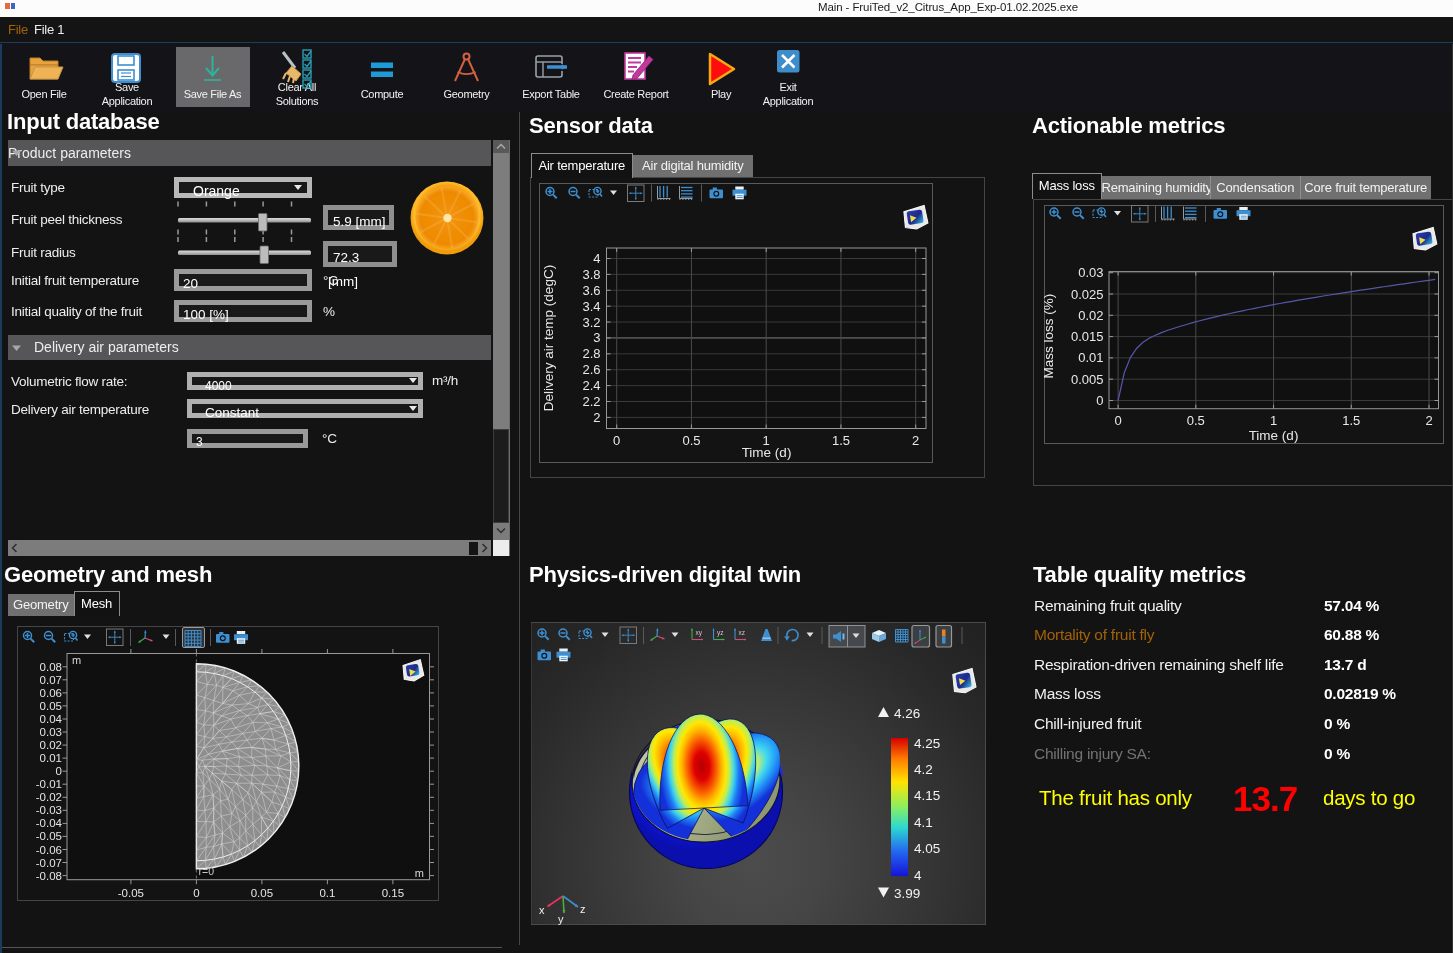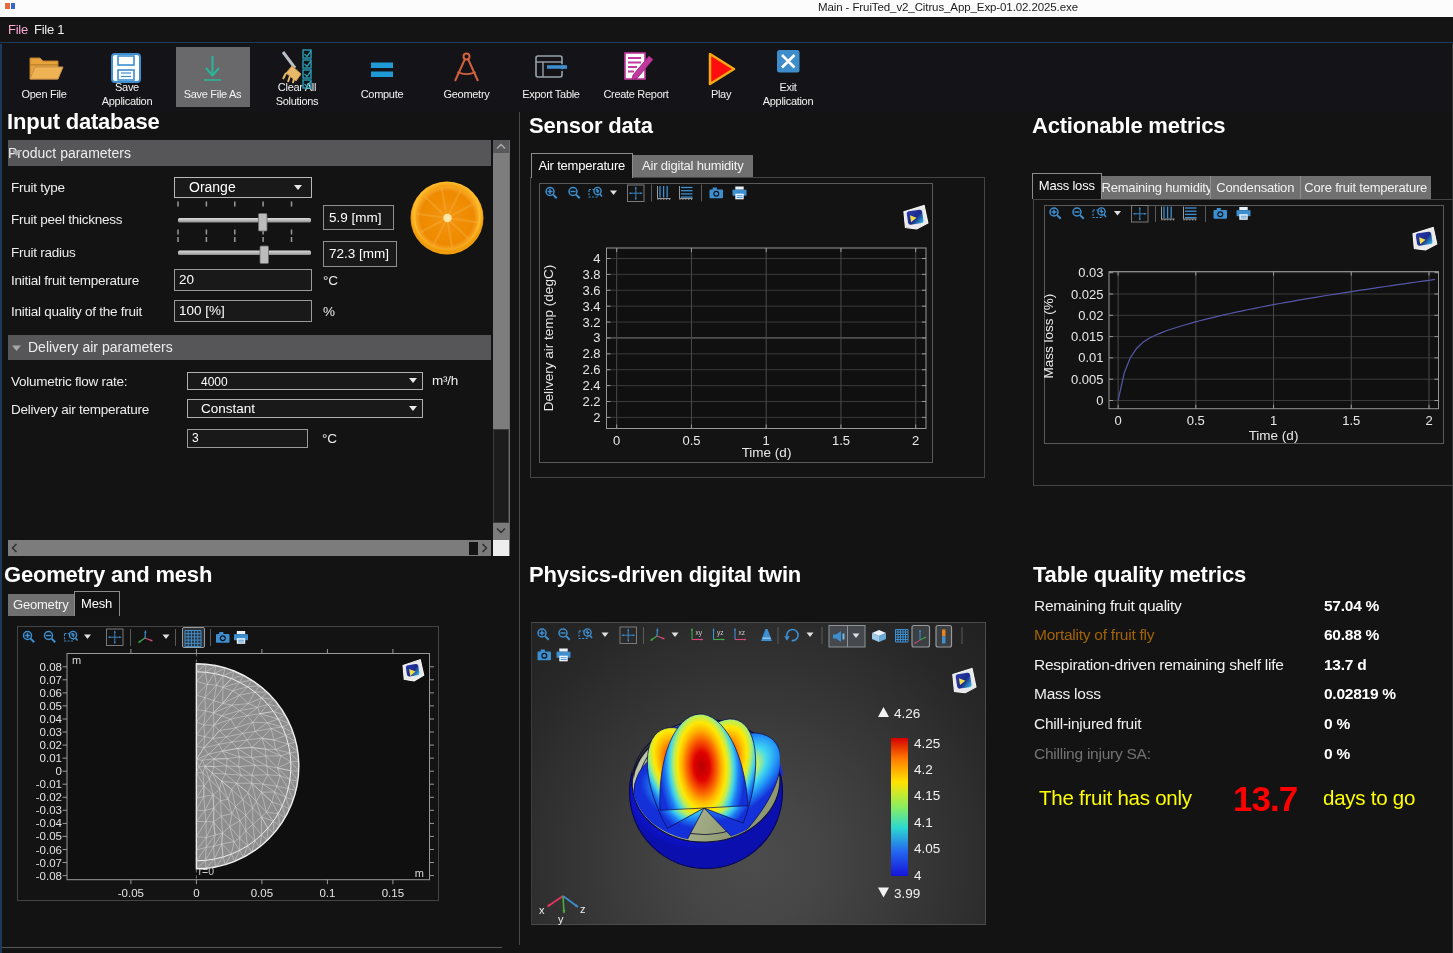--- a/index.html
+++ b/index.html
@@ -1,48 +1,48 @@
 <!DOCTYPE html>
 <html><head><meta charset="utf-8"><style>
 *{margin:0;padding:0;box-sizing:border-box}
 html,body{width:1453px;height:953px;overflow:hidden;background:#131313;font-family:"Liberation Sans",sans-serif}
 .a{position:absolute}
 .t{position:absolute;color:#ededed;font-size:13.5px;white-space:nowrap;letter-spacing:-0.25px}
 .h1{position:absolute;color:#fff;font-size:22px;font-weight:bold;white-space:nowrap;letter-spacing:-0.2px}
 .sechdr{position:absolute;background:#565659;color:#ededed;font-size:14px}
-.inp{position:absolute;background:#191919;border:1px solid #fde047;color:#fff;font-size:13.5px}
+.inp{position:absolute;background:#191919;border:5px solid #fde047;color:#fff;font-size:13.5px}
 .tabA{position:absolute;background:#121212;border:1px solid #8c8c8c;border-bottom:none;color:#fff;font-size:13px;text-align:center;z-index:3;white-space:nowrap;overflow:hidden;letter-spacing:-0.2px}
 .tabI{position:absolute;background:#707070;color:#f2f2f2;font-size:13px;text-align:center;z-index:2;white-space:nowrap;overflow:hidden;letter-spacing:-0.2px}
 .frame{position:absolute;border:1px solid #454545}
 .frame2{position:absolute;border:1px solid #5a5a5a}
 .tlabel{position:absolute;color:#f2f2f2;font-size:11px;text-align:center;line-height:13.9px;white-space:nowrap;letter-spacing:-0.3px}
 svg{position:absolute;left:0;top:0}
 </style></head><body>
 <div class="a" style="left:0;top:0;width:1453px;height:17px;background:#fcfcfc"></div>
 <div class="a" style="left:5px;top:3px;width:5px;height:6px;background:#e86a3a"></div>
 <div class="a" style="left:11px;top:3px;width:4px;height:6px;background:#3a66c8"></div>
 <div class="t" style="left:818px;top:1px;color:#1c1c1c;font-size:11.5px;letter-spacing:-0.1px">Main - FruiTed_v2_Citrus_App_Exp-01.02.2025.exe</div>
 <div class="a" style="left:0;top:17px;width:1453px;height:25.5px;background:#141414;border-bottom:1.5px solid #1d3c5e"></div>
-<div class="t" style="left:8px;top:22px;font-size:13px;color:#f9a8d4">File</div>
+<div class="t" style="left:8px;top:22px;font-size:13px;color:#a16207">File</div>
 <div class="t" style="left:34px;top:22px;font-size:13px;color:#ececec">File 1</div>
 <div class="a" style="left:0;top:44px;width:1453px;height:66.5px;background:#131318"></div>
 <div class="a" style="left:176px;top:47px;width:74px;height:60px;background:#69696b"></div>
 <div class="tlabel" style="left:-16px;top:87.5px;width:120px">Open File</div>
 <div class="tlabel" style="left:67px;top:81px;width:120px">Save<br>Application</div>
 <div class="tlabel" style="left:152.5px;top:87.5px;width:120px">Save File As</div>
 <div class="tlabel" style="left:237px;top:81px;width:120px">Clear All<br>Solutions</div>
 <div class="tlabel" style="left:322px;top:87.5px;width:120px">Compute</div>
 <div class="tlabel" style="left:406.5px;top:87.5px;width:120px">Geometry</div>
 <div class="tlabel" style="left:491px;top:87.5px;width:120px">Export Table</div>
 <div class="tlabel" style="left:576px;top:87.5px;width:120px">Create Report</div>
 <div class="tlabel" style="left:661px;top:87.5px;width:120px">Play</div>
 <div class="tlabel" style="left:728px;top:81px;width:120px">Exit<br>Application</div>
 <div class="h1" style="left:7px;top:109px">Input database</div>
 <div class="sechdr" style="left:8px;top:140px;width:483px;height:26px;line-height:26px"><span style="">Product parameters</span></div>
-<div class="sechdr" style="left:8px;top:335px;width:483px;height:25px;line-height:25px"><span style="margin-left:20px">Delivery air parameters</span></div>
+<div class="sechdr" style="left:8px;top:335px;width:483px;height:25px;line-height:25px"><span style="margin-left:26px">Delivery air parameters</span></div>
 <div class="t" style="left:11px;top:180px">Fruit type</div>
 <div class="t" style="left:11px;top:211.5px">Fruit peel thickness</div>
 <div class="t" style="left:11px;top:244.5px">Fruit radius</div>
 <div class="t" style="left:11px;top:273px">Initial fruit temperature</div>
 <div class="t" style="left:11px;top:303.5px">Initial quality of the fruit</div>
 <div class="t" style="left:11px;top:374px">Volumetric flow rate:</div>
 <div class="t" style="left:11px;top:401.5px">Delivery air temperature</div>
 <div class="inp" style="left:174px;top:177px;width:138px;height:21px;line-height:19px;border-color:#b8b8b8"><span style="margin-left:14px;font-size:14px">Orange</span></div>
 <div class="a" style="left:294px;top:185px;width:0;height:0;border-left:4.5px solid transparent;border-right:4.5px solid transparent;border-top:5px solid #e8e8e8"></div>
 <div class="inp" style="left:323px;top:205px;width:71px;height:25px;line-height:23px;border-color:#8f8f8f"><span style="margin-left:5px">5.9 [mm]</span></div>

